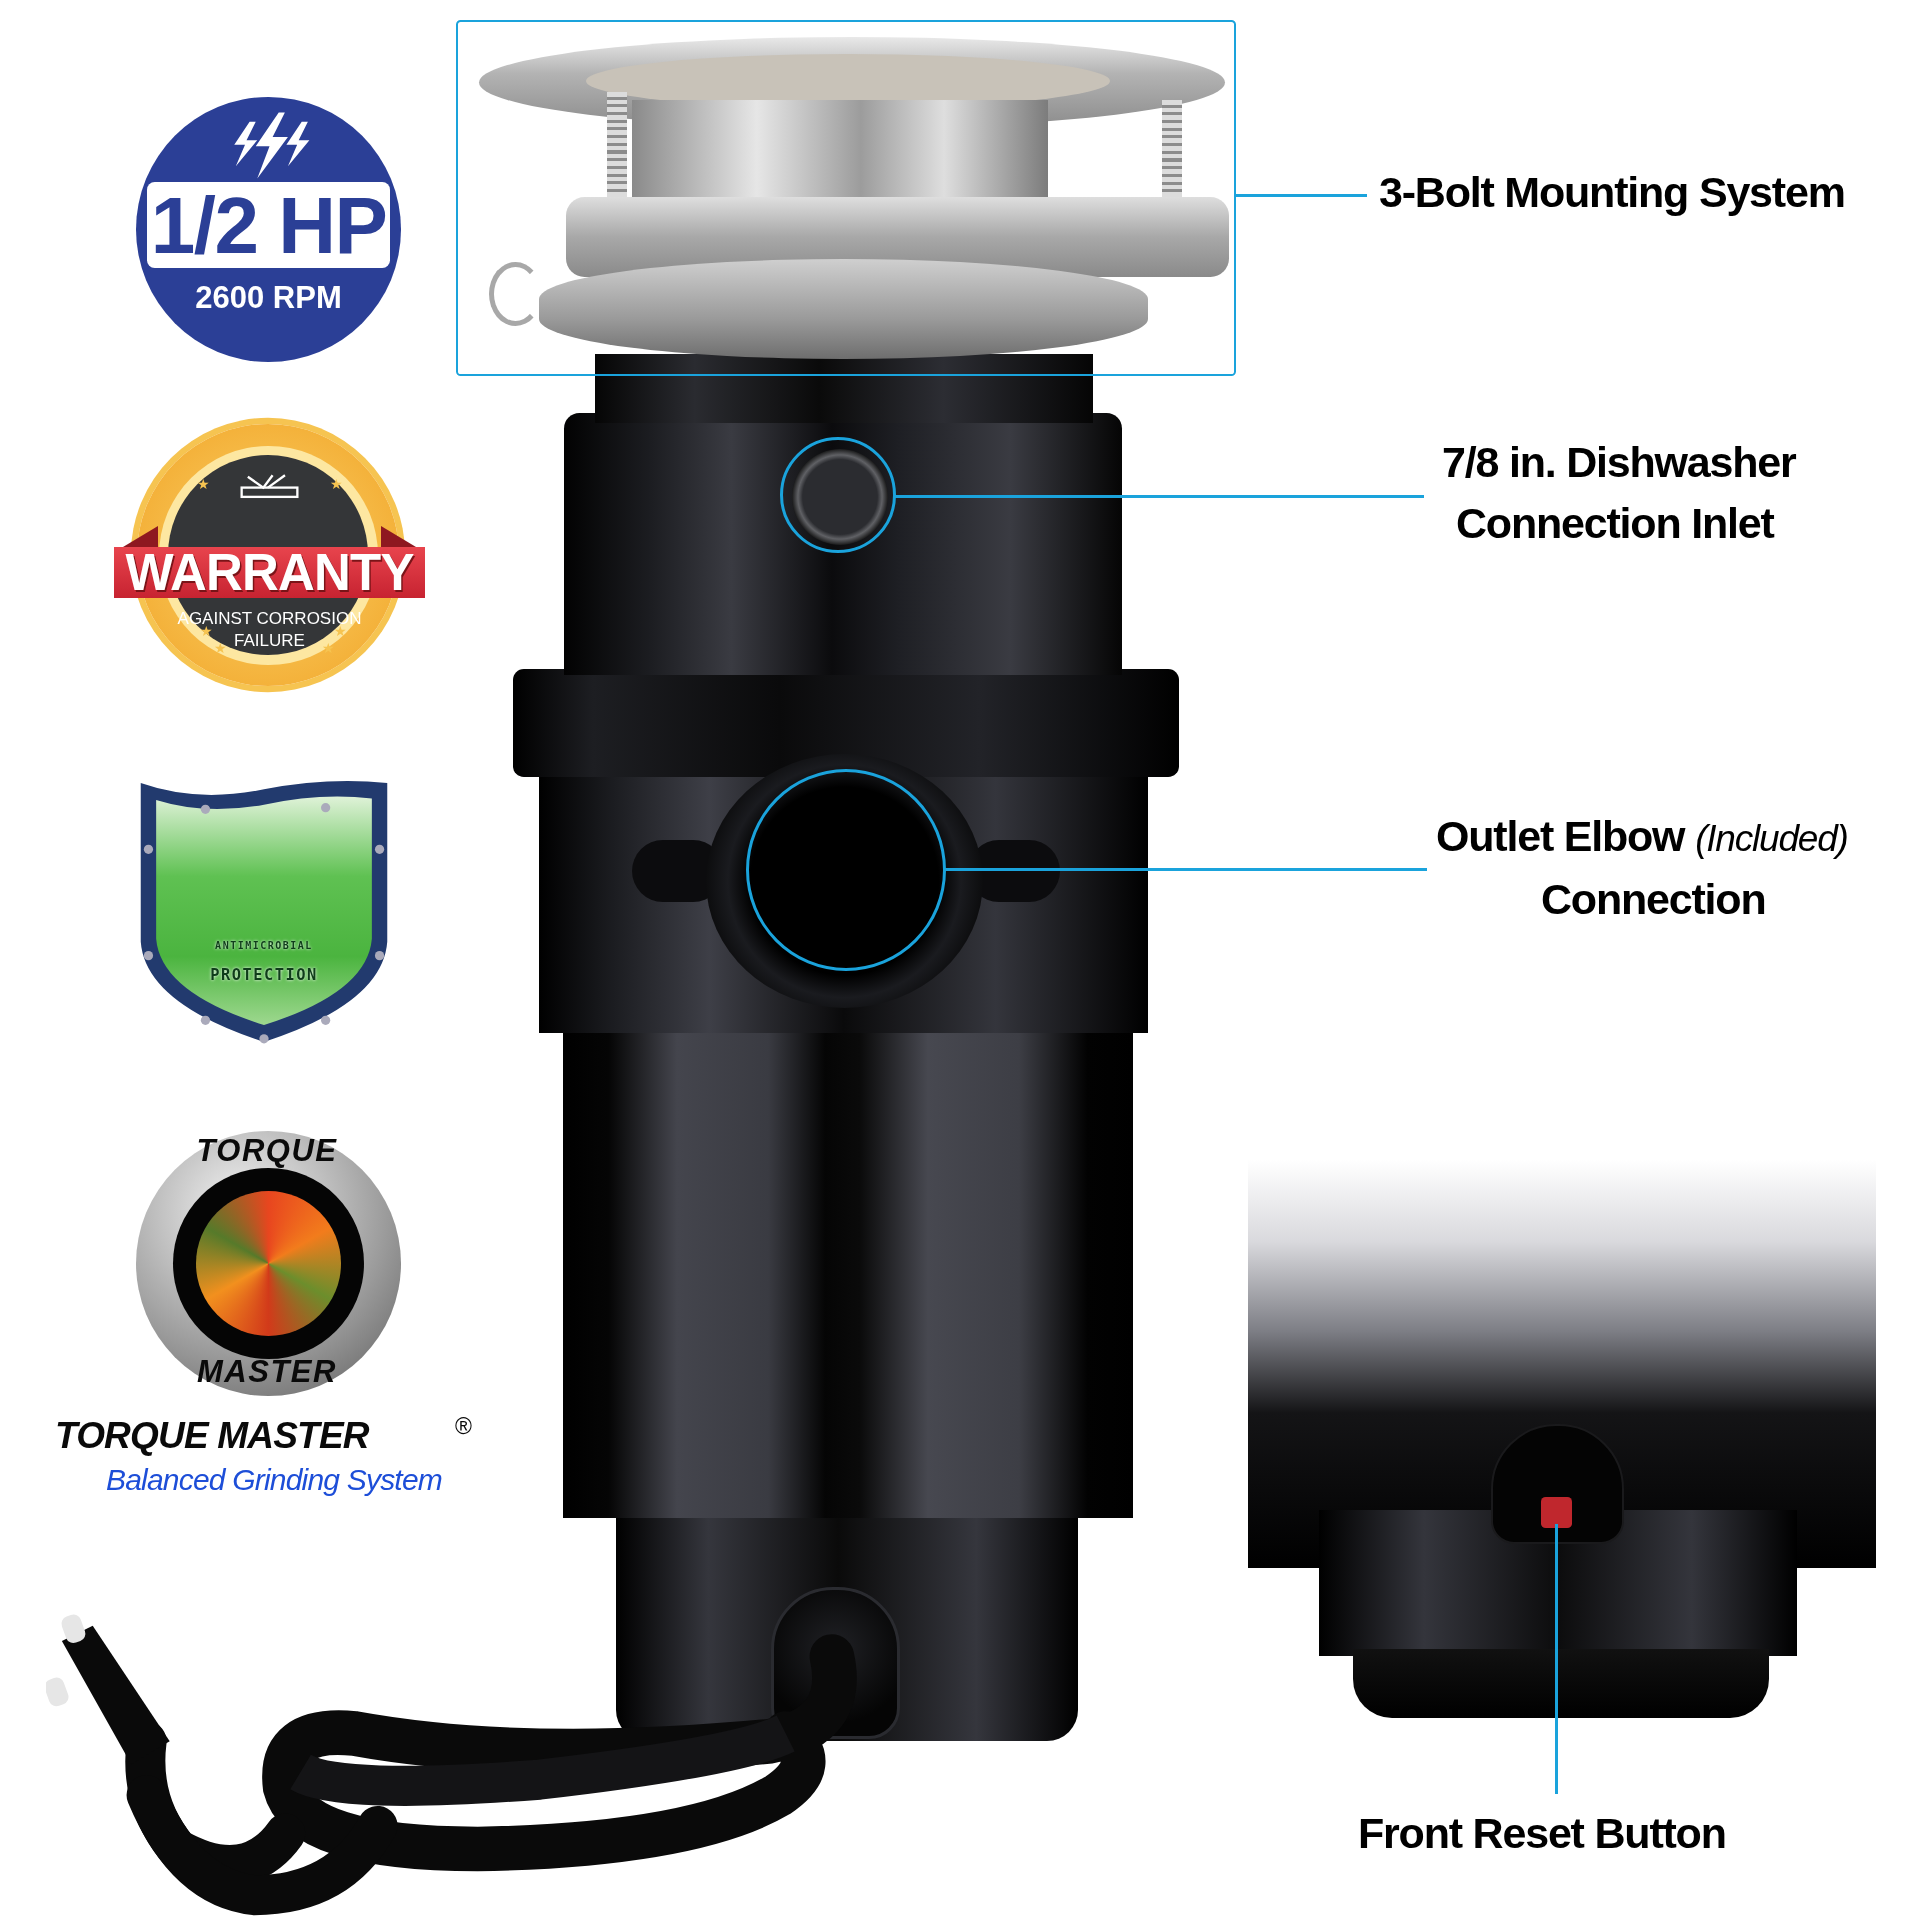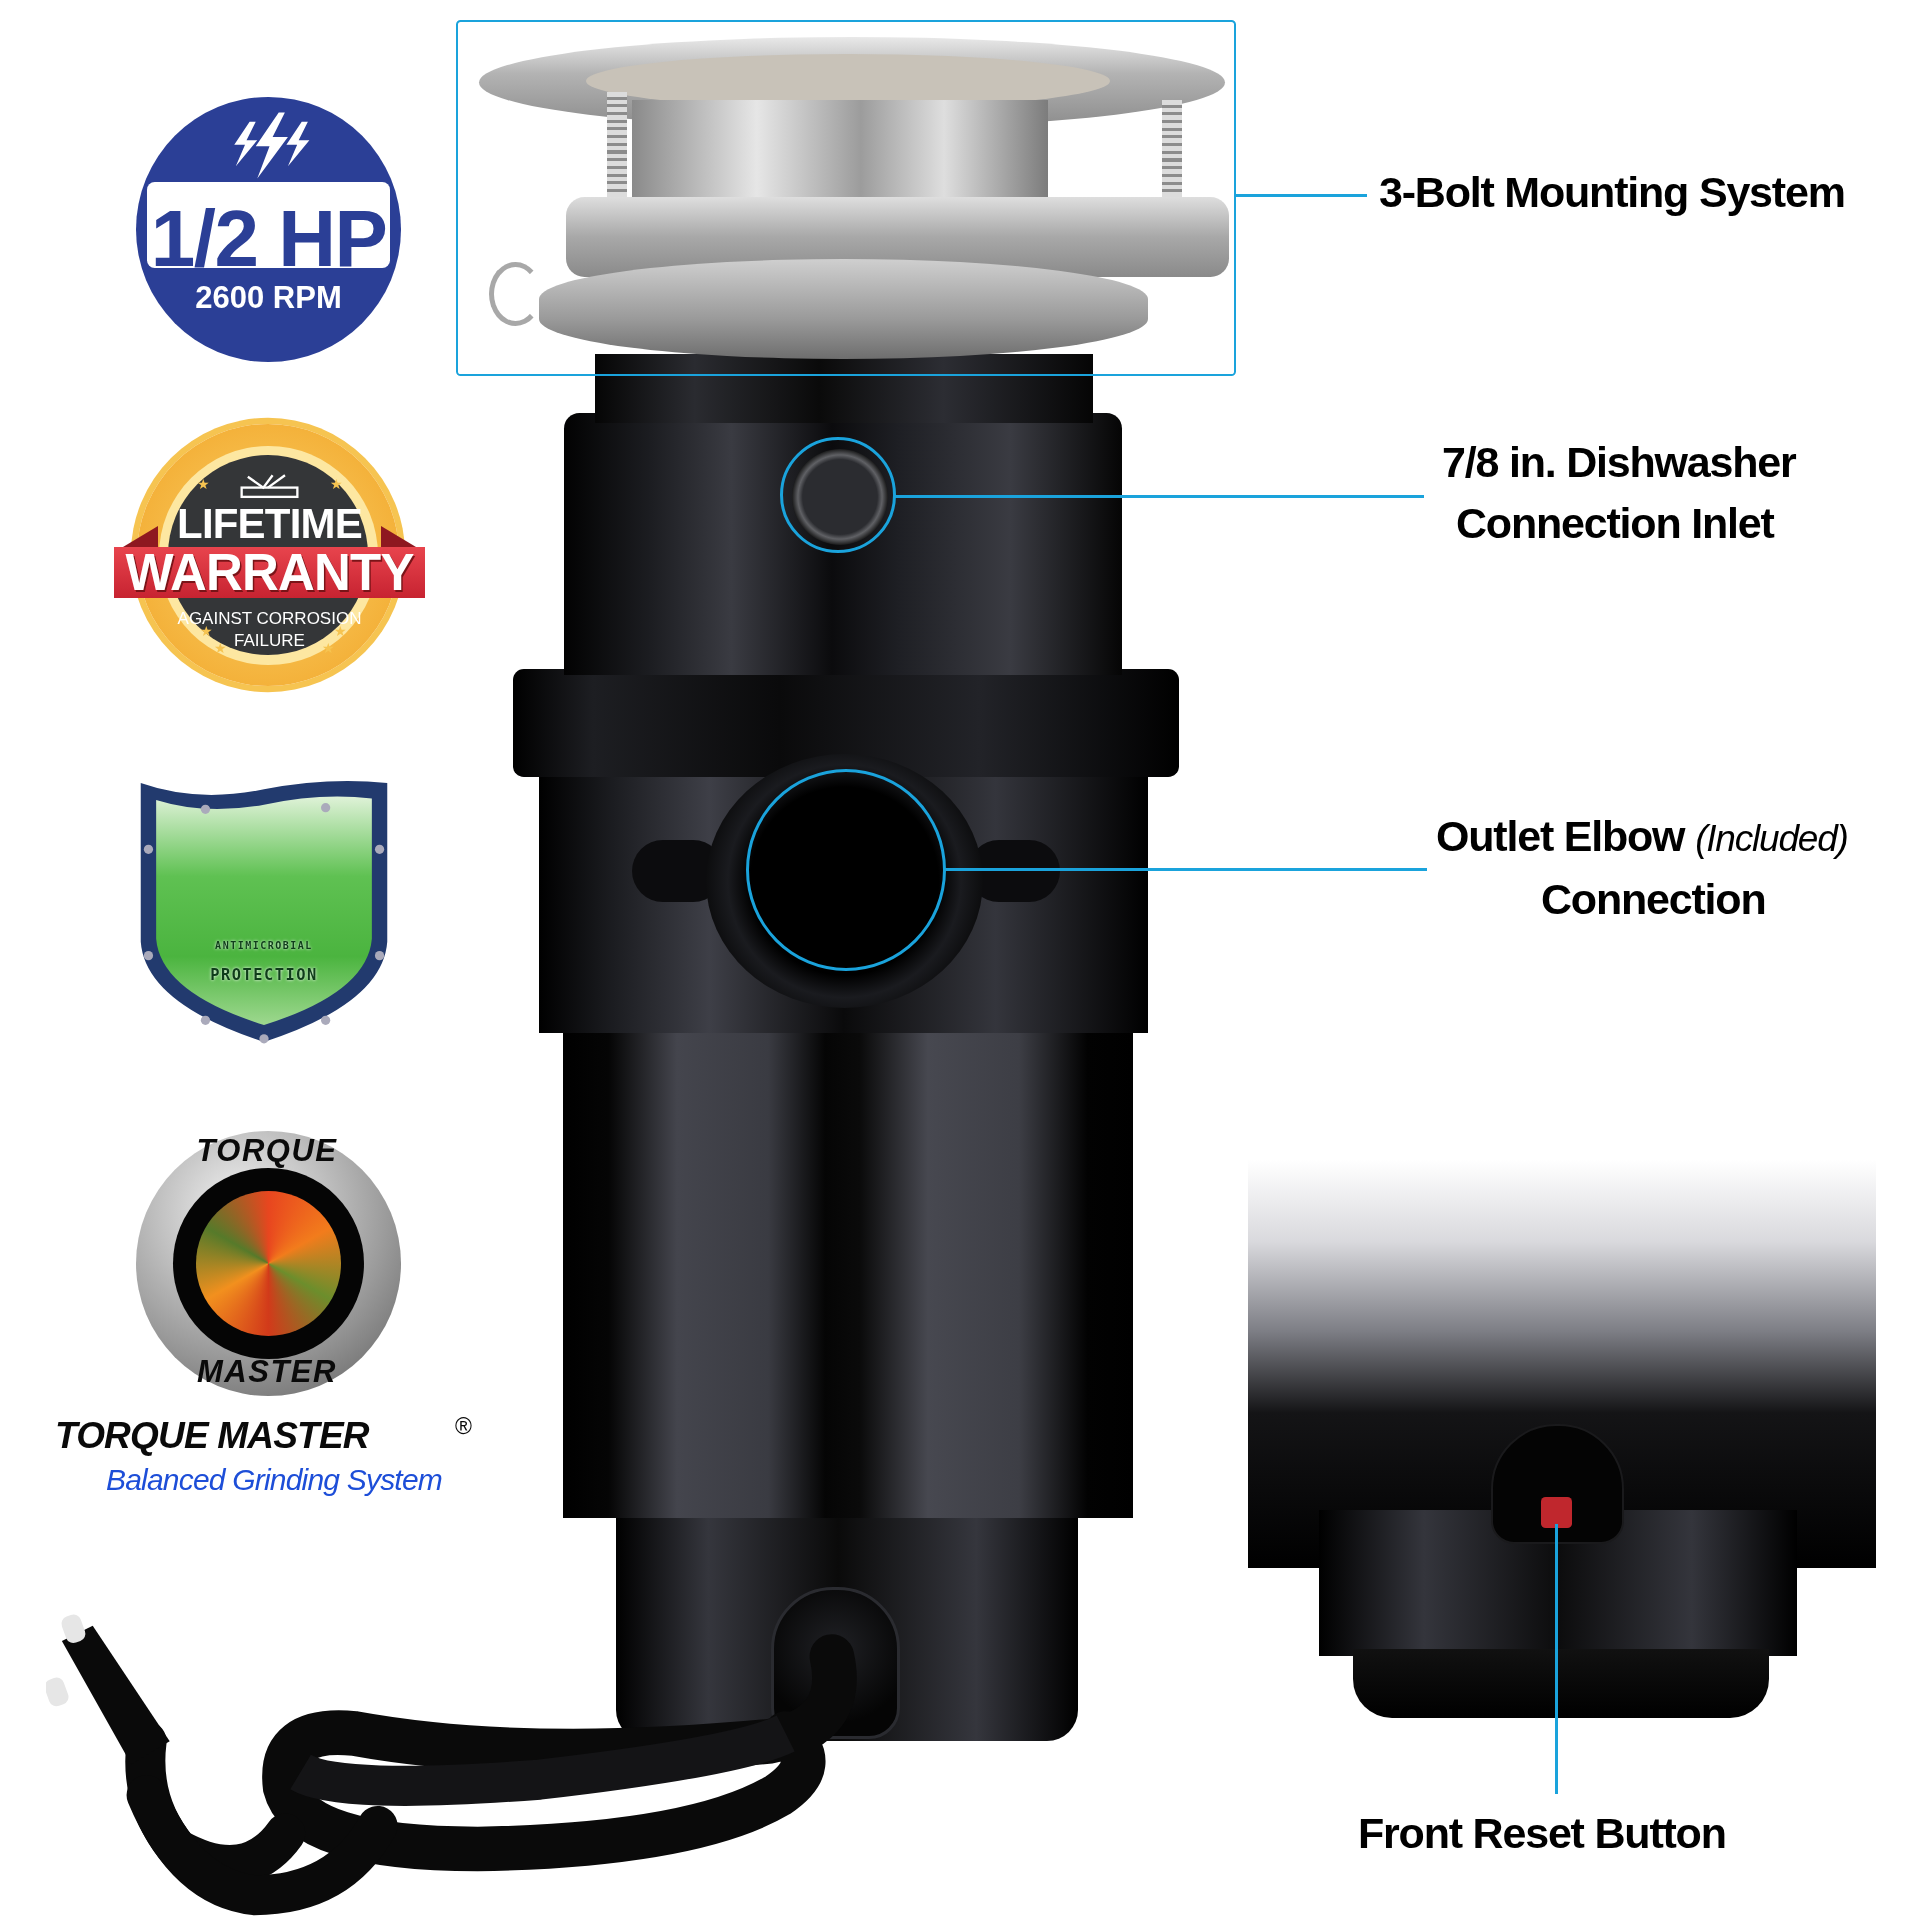--- a/index.html
+++ b/index.html
@@ -2,21 +2,21 @@
 <html style="font-size:12.3px"><head>
 <meta charset="utf-8">
 <style>
   html, body { margin:0; padding:0; background:#ffffff; }
   body { width:1926px; height:1926px; position:relative; overflow:hidden; font-family:"Liberation Sans", sans-serif; }
   .abs { position:absolute; }
 
   
   .hp-badge { left:136px; top:97px; width:265px; height:265px; border-radius:50%; background:#2b3f96; }
   .hp-band { left:10.8px; top:85px; width:243px; height:86px; background:#ffffff; border-radius:7.7px; }
-  .hp-main { left:0; width:265px; top:79px; text-align:center; color:#2b3f96; font-weight:bold; font-size:80px; letter-spacing:-1.5px; line-height:100px;margin-top:13px; }
+  .hp-main { left:0; width:265px; top:79px; text-align:center; color:#2b3f96; font-weight:bold; font-size:80px; letter-spacing:-1.5px; line-height:100px; }
   .hp-rpm { left:0; width:265px; top:183px; text-align:center; color:#ffffff; font-weight:bold; font-size:31px; }
   .bolt-svg { left:86px; top:14px; width:92px; height:69px; }
 
   
   .warranty { left:114px; top:424px; width:311px; height:277px; }
   .w-scallop { left:23px; top:0; width:262px; height:262px; border-radius:50%; background:radial-gradient(circle,#fbd36a 0%,#f4b23b 70%,#e99a25 100%); box-shadow:0 0 0 6.2px #f6c451; }
   .w-ring { left:45px; top:21.6px; width:219px; height:219px; border-radius:50%; background:#fde7a1; }
   .w-core { left:54px; top:31px; width:200px; height:200px; border-radius:50%; background:#343638; }
   .w-lifetime { left:0; width:311px; top:76px; text-align:center; color:#fff; font-weight:bold; font-size:42px; letter-spacing:-0.8px; }
   .w-ribbon { left:0; top:123px; width:311px; height:51px; background:linear-gradient(#e8444d,#c72331); }
@@ -107,21 +107,20 @@
   <svg class="abs" style="left:123px;top:45px;width:65px;height:31px" viewBox="0 0 84 40">
     <rect x="6" y="24" width="72" height="12" fill="none" stroke="#fff" stroke-width="3"></rect>
     <path d="M14 10 L34 24 L46 8 M40 24 L62 8" stroke="#fff" stroke-width="3" fill="none"></path>
   </svg>
   <span class="abs w-star" style="left:83px;top:52px">★</span>
   <span class="abs w-star" style="left:216px;top:52px">★</span>
   <span class="abs w-star" style="left:86px;top:199px">★</span>
   <span class="abs w-star" style="left:100px;top:216px">★</span>
   <span class="abs w-star" style="left:208px;top:216px">★</span>
   <span class="abs w-star" style="left:220px;top:199px">★</span>
-  <div class="abs w-lifetime">LIFETIME</div>
   <div class="abs w-ribbon-fold-l"></div>
   <div class="abs w-ribbon-fold-r"></div>
   <div class="abs w-ribbon"></div>
   <div class="abs w-warranty">WARRANTY</div>
   <div class="abs w-sub1">AGAINST CORROSION</div>
   <div class="abs w-sub2">FAILURE</div>
 </div>
 
 <div class="abs shield">
   <svg class="abs" style="left:0;top:0" viewBox="0 0 332 344">

